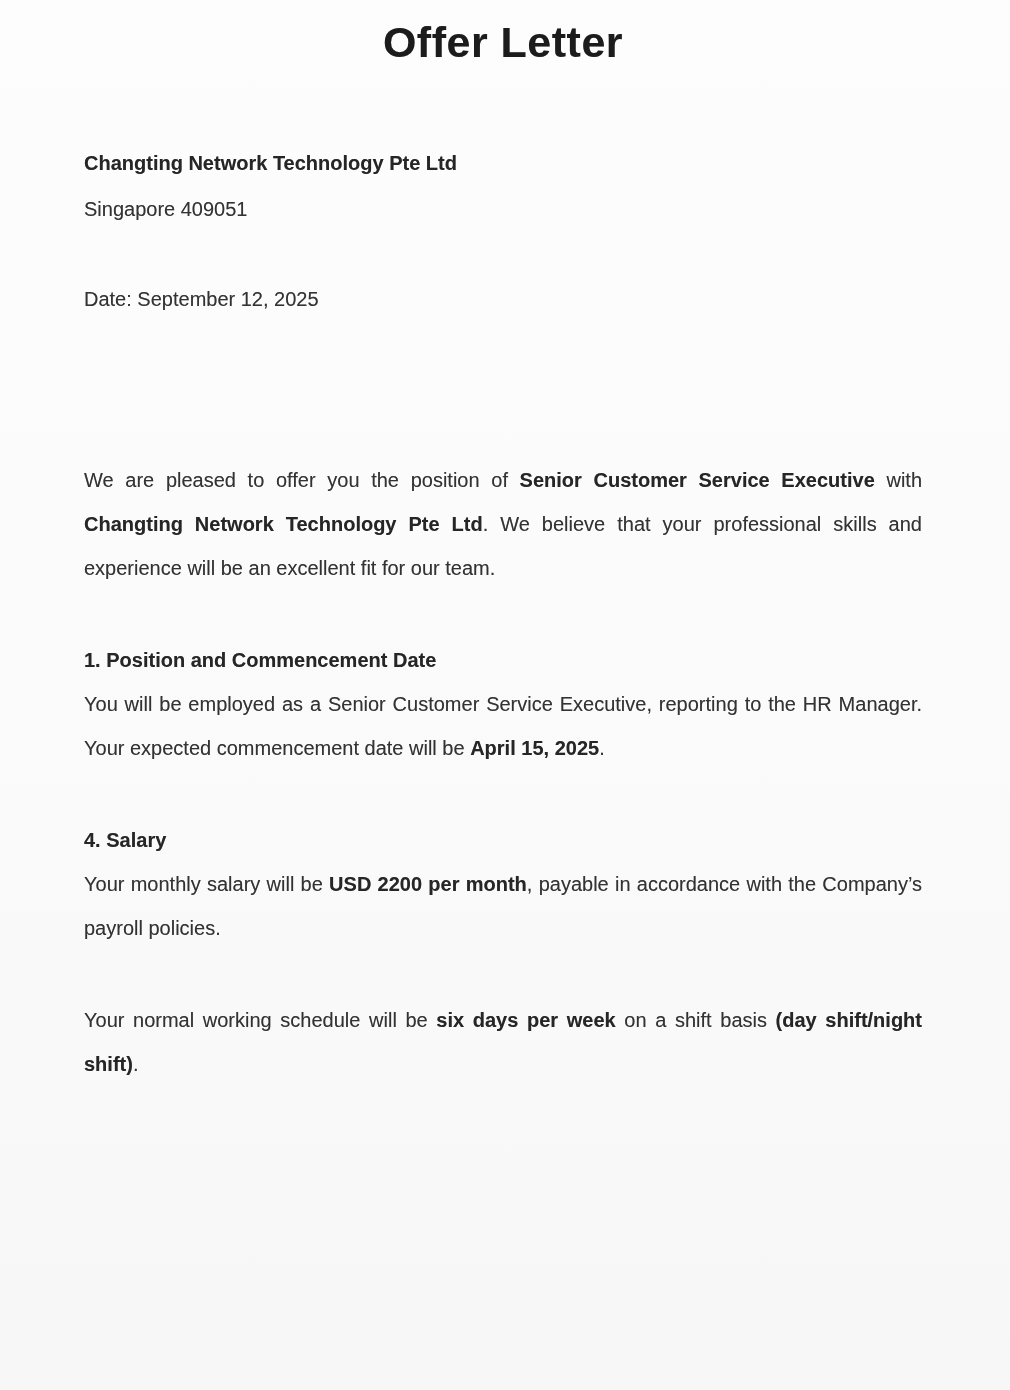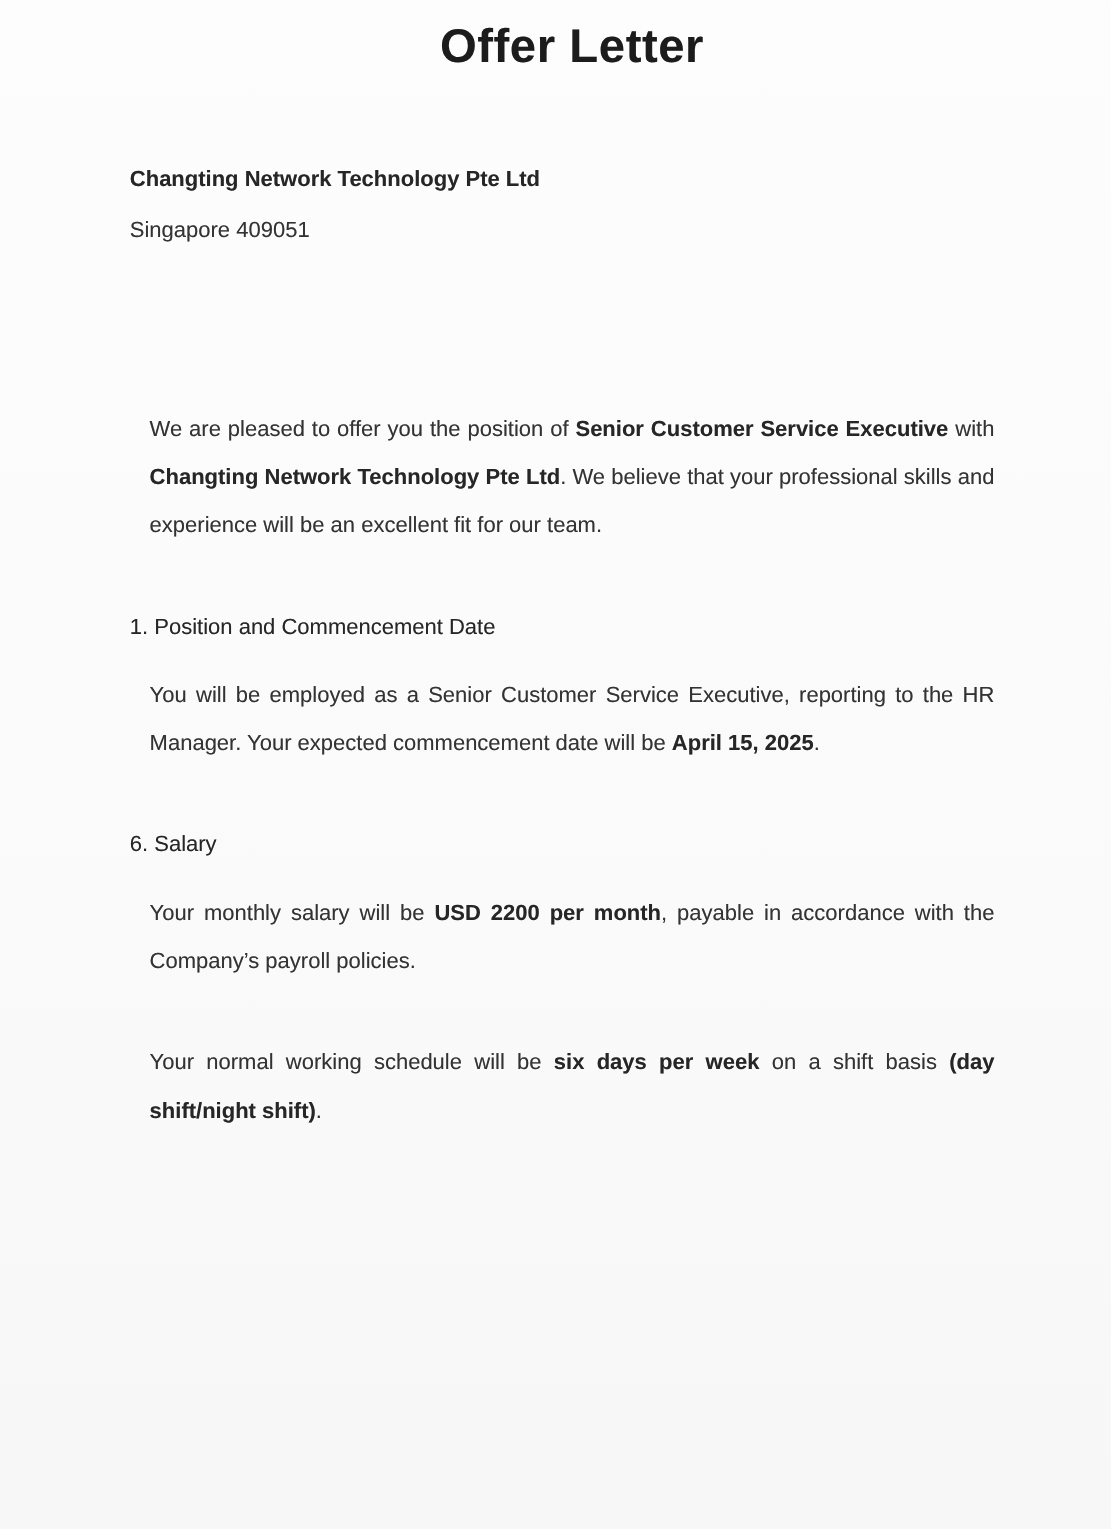--- a/index.html
+++ b/index.html
@@ -12,21 +12,21 @@
     height: 1390px;
     font-family: "Liberation Sans", sans-serif;
     color: #2e2e2e;
     overflow: hidden;
   }
   .page {
     box-sizing: border-box;
     width: 1010px;
     height: 1390px;
     background: linear-gradient(180deg, #fdfdfd 0%, #fafafa 60%, #f7f7f7 100%);
-    padding: 16px 88px 0 118px;
+    padding: 16px 88px 0 84px;
     text-shadow: 0 0 0.6px rgba(0,0,0,0.30);
   }
   .title {
     margin: 0;
     font-size: 43px;
     font-weight: 700;
     letter-spacing: 0.5px;
     text-align: center;
     color: #1c1c1c;
     line-height: 52px;
@@ -46,65 +46,66 @@
   .address {
     color: #333333;
   }
   .date-line {
     margin: 44px 0 0 0;
     font-size: 20px;
     line-height: 46px;
     color: #333333;
   }
   .para {
-    margin: 18px;
+    margin: 0;
     font-size: 20px;
     line-height: 44px;
     text-align: justify;
     color: #333333;
   }
   .para b {
     color: #262626;
   }
   .intro {
     margin-top: 136px;
   }
   .section {
     margin-top: 48px;
   }
   .section-heading {
     margin: 0;
     font-size: 20px;
-    font-weight: 400;
+    font-weight: 700;
     line-height: 44px;
     color: #262626;
   }
 </style>
 </head>
 <body>
 
 <div class="page">
 
   <h1 class="title">Offer Letter</h1>
 
   <div class="company-block">
     <p class="company-name">Changting Network Technology Pte Ltd</p>
     <p class="address">Singapore 409051</p>
   </div>
 
+  <p class="date-line">Date: September 12, 2025</p>
 
   <p class="para intro"><span>We are pleased to offer you the position of </span><b>Senior Customer Service Executive</b><span> with </span><b>Changting Network Technology Pte Ltd</b><span>. We believe that your professional skills and experience will be an excellent fit for our team.</span></p>
 
   <div class="section">
     <h2 class="section-heading">1. Position and Commencement Date</h2>
     <p class="para"><span>You will be employed as a Senior Customer Service Executive, reporting to the HR Manager. Your expected commencement date will be </span><b>April 15, 2025</b><span>.</span></p>
   </div>
 
   <div class="section">
-    <h2 class="section-heading">6. Salary</h2>
+    <h2 class="section-heading">4. Salary</h2>
     <p class="para"><span>Your monthly salary will be </span><b>USD 2200 per month</b><span>, payable in accordance with the Company’s payroll policies.</span></p>
   </div>
 
   <div class="section">
     <p class="para"><span>Your normal working schedule will be </span><b>six days per week</b><span> on a shift basis </span><b>(day shift/night shift)</b><span>.</span></p>
   </div>
 
 
 </div>
 

